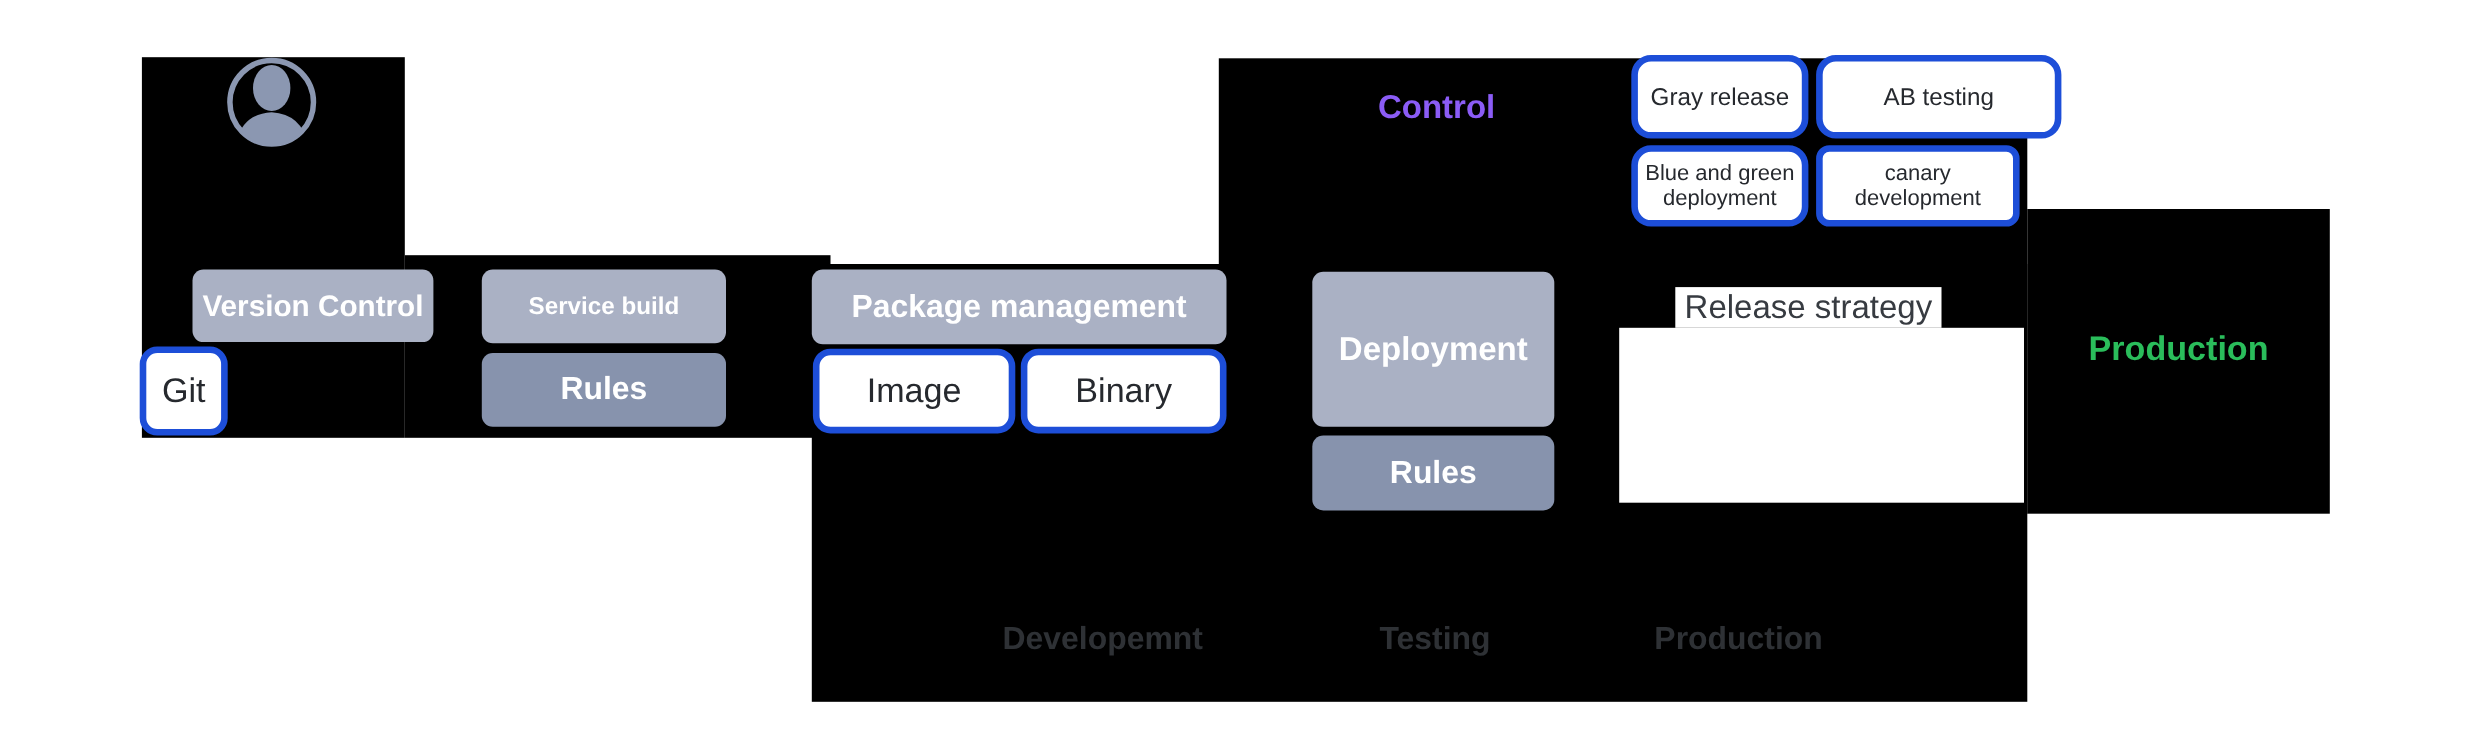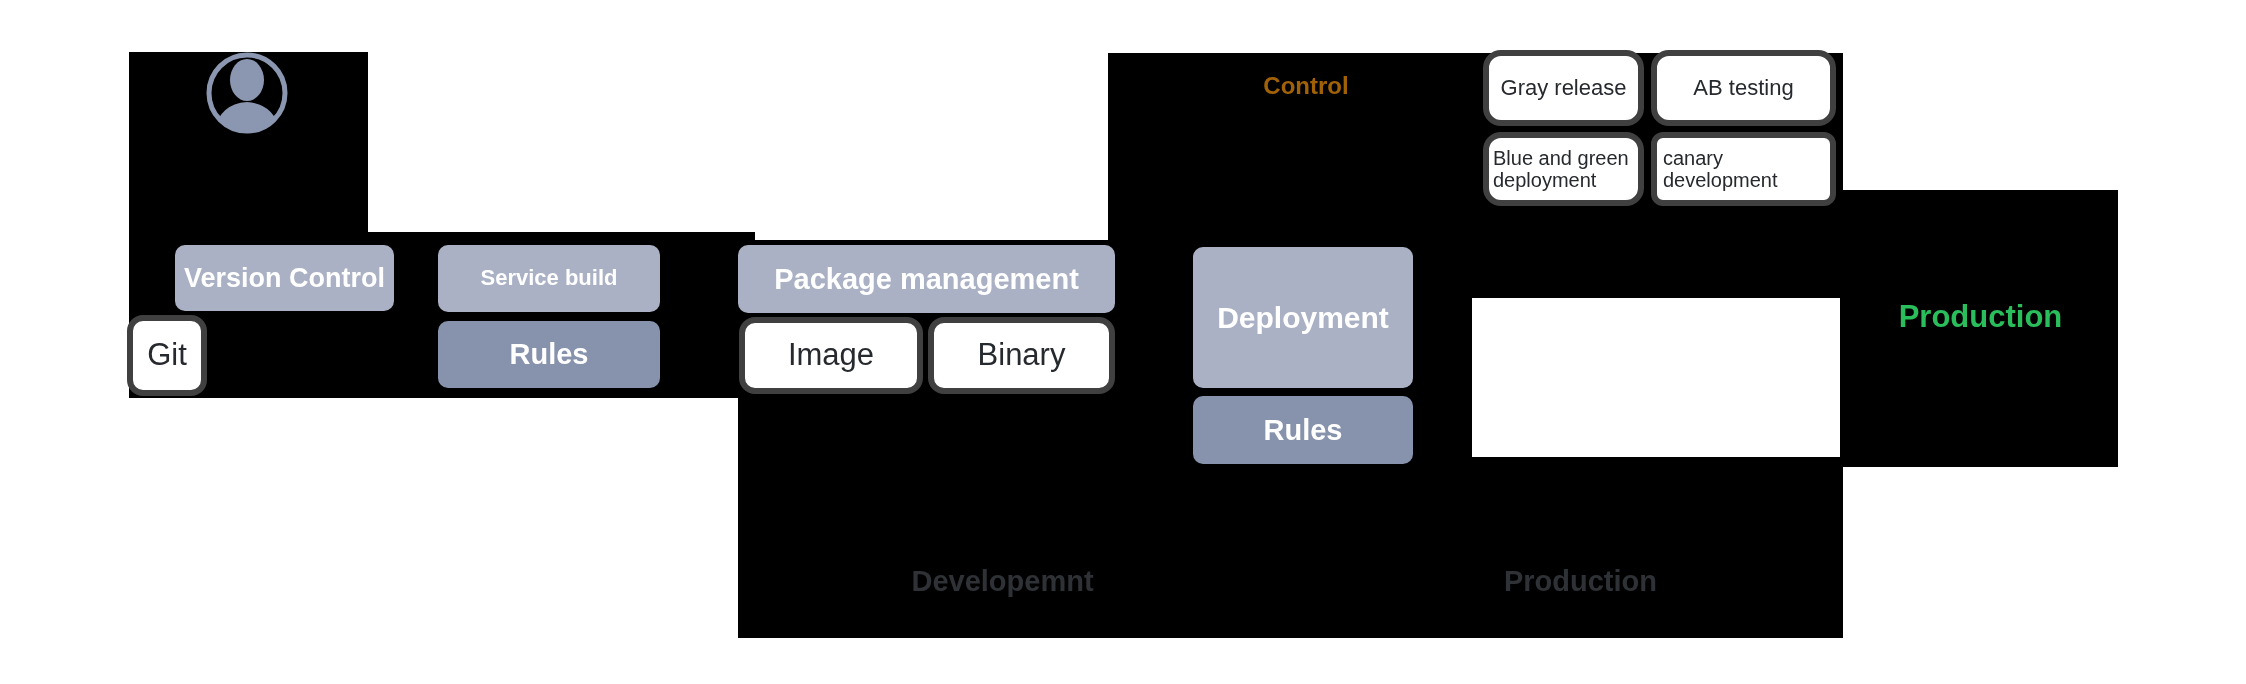--- a/index.html
+++ b/index.html
@@ -7,22 +7,22 @@
     position:relative;width:2246px;height:684px;background:#ffffff;overflow:hidden;
     font-family:"Liberation Sans","DejaVu Sans",sans-serif;
   }
   .blk{position:absolute;background:#000000;}
   .pill{
     position:absolute;display:flex;align-items:center;justify-content:center;text-align:center;
     background:#aab1c4;color:#ffffff;font-weight:bold;border-radius:10px;line-height:1.12;
   }
   .pill.slate{background:#8793ad;}
   .chip{
-    position:absolute;display:flex;align-items:center;justify-content:center;
-    background:#ffffff;color:#26292e;border:6px solid #404040;border-radius:16px;
+    position:absolute;display:flex;align-items:center;justify-content:center;text-align:center;
+    background:#ffffff;color:#26292e;border:6px solid #1d4ed8;border-radius:16px;
     box-sizing:border-box;line-height:1.12;
   }
   .darklabel{
     position:absolute;display:flex;align-items:center;justify-content:center;text-align:center;
     color:#2e3135;font-weight:bold;
   }
   .whitebox{position:absolute;background:#ffffff;}
   .rel-label{
     position:absolute;display:flex;align-items:center;justify-content:center;text-align:center;
     background:#ffffff;color:#373b41;
@@ -50,40 +50,42 @@
           <circle cx="41" cy="43" r="38"></circle>
         </clipPath>
       </defs>
     <circle cx="41" cy="43" r="38" fill="none" stroke="#8b97b1" stroke-width="5"></circle>
     <g clip-path="url(#avclip)" fill="#8b97b1">
       <ellipse cx="41" cy="30" rx="17" ry="21"></ellipse>
       <path d="M8 84 Q12 54 41 52 Q70 54 74 84 Z"></path>
     </g>
   </svg>
 
-  <div class="darklabel" style="left:1196px;top:68px;width:220px;height:36px;font-size:24px;color:#a16207;">Control</div>
+  <div class="darklabel" style="left:1196px;top:80px;width:220px;height:36px;font-size:30px;color:#8b5cf6;">Control</div>
 
   <div class="pill" style="left:135px;top:245px;width:219px;height:66px;font-size:27px;margin-left:40px;">Version Control</div>
   <div class="chip" style="left:127px;top:315px;width:80px;height:81px;font-size:31px;">Git</div>
 
   <div class="pill" style="left:438px;top:245px;width:222px;height:67px;font-size:22px;">Service build</div>
   <div class="pill slate" style="left:438px;top:321px;width:222px;height:67px;font-size:29px;">Rules</div>
 
   <div class="pill" style="left:738px;top:245px;width:377px;height:68px;font-size:29px;">Package management</div>
   <div class="chip" style="left:739px;top:317px;width:184px;height:77px;font-size:31px;">Image</div>
   <div class="chip" style="left:928px;top:317px;width:187px;height:77px;font-size:31px;">Binary</div>
 
   <div class="pill" style="left:1193px;top:247px;width:220px;height:141px;font-size:30px;">Deployment</div>
   <div class="pill slate" style="left:1193px;top:396px;width:220px;height:68px;font-size:29px;">Rules</div>
 
   <div class="chip" style="left:1483px;top:50px;width:161px;height:76px;font-size:22px;border-radius:18px;">Gray release</div>
-  <div class="chip" style="left:1651px;top:50px;width:185px;height:76px;font-size:22px;border-radius:18px;">AB testing</div>
+  <div class="chip" style="left:1651px;top:50px;width:223px;height:76px;font-size:22px;border-radius:18px;">AB testing</div>
   <div class="chip" style="left:1483px;top:132px;width:161px;height:74px;font-size:20px;border-radius:18px;padding:0 4px;">Blue and green deployment</div>
   <div class="chip" style="left:1651px;top:132px;width:185px;height:74px;font-size:20px;border-radius:12px;padding:0 6px;">canary development</div>
 
+  <div class="rel-label" style="left:1523px;top:261px;width:242px;height:37px;font-size:30px;">Release strategy</div>
   <div class="whitebox" style="left:1472px;top:298px;width:368px;height:159px;"></div>
 
   <div class="prod-green" style="left:1843px;top:300px;width:275px;height:34px;font-size:31px;">Production</div>
 
   <div class="darklabel" style="left:900px;top:564px;width:205px;height:34px;font-size:29px;">Developemnt</div>
+  <div class="darklabel" style="left:1202px;top:564px;width:205px;height:34px;font-size:29px;">Testing</div>
   <div class="darklabel" style="left:1478px;top:564px;width:205px;height:34px;font-size:29px;">Production</div>
 
 </div>
 
 </body></html>

